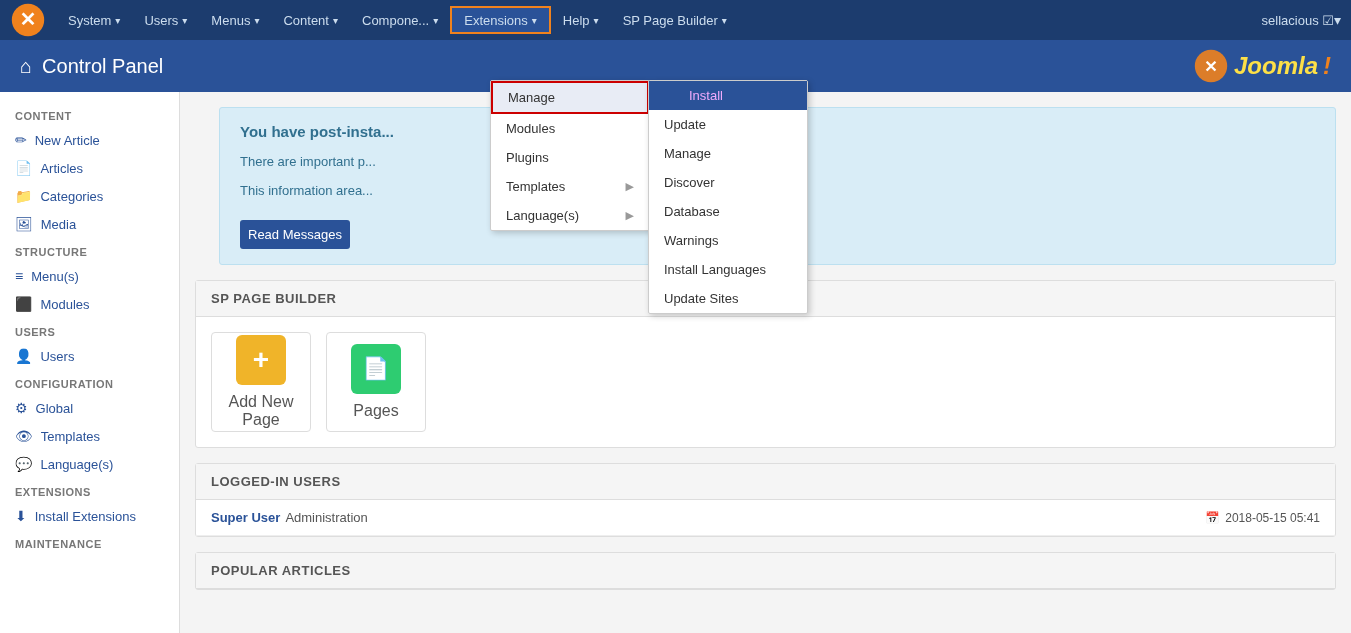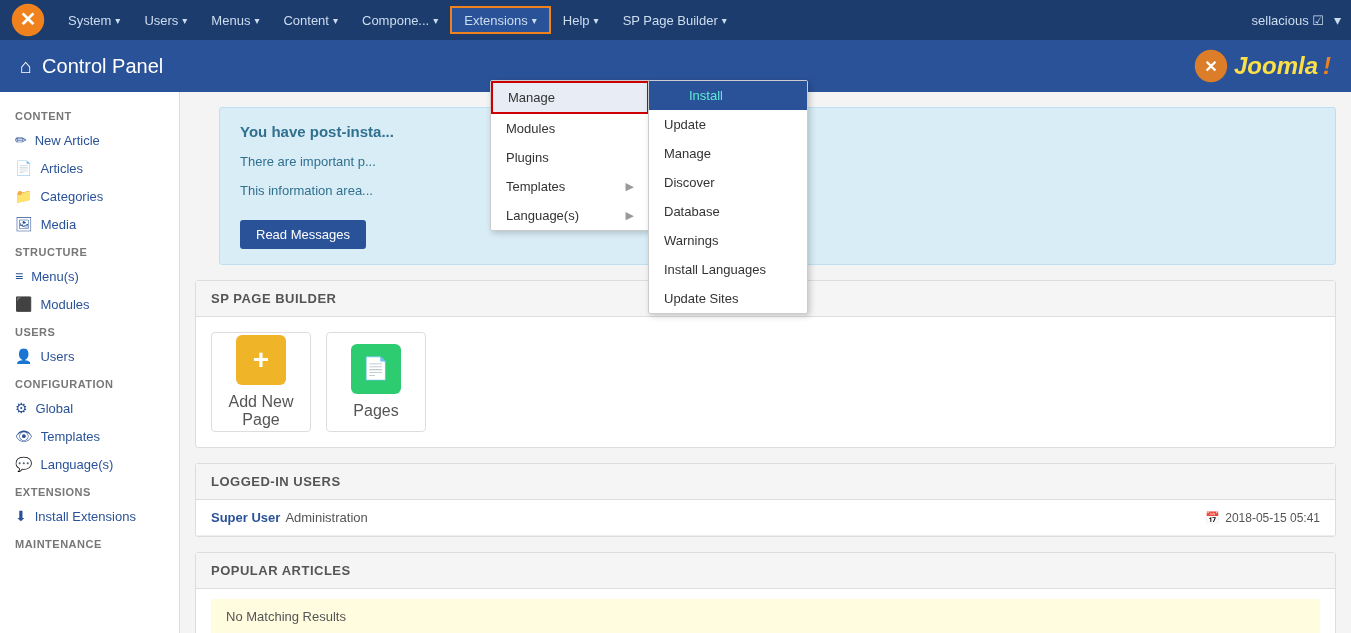--- a/index.html
+++ b/index.html
@@ -33,21 +33,20 @@
       align-items: center;
       cursor: pointer;
       font-size: 13px;
       position: relative;
       white-space: nowrap;
     }
     .nav-item .caret { margin-left: 4px; font-size: 10px; }
     .nav-right {
       display: flex;
       align-items: center;
-      gap: 10px;
     }
     .nav-right .username { color: #cde; font-size: 13px; }
     .nav-right .user-icon { color: #cde; font-size: 14px; cursor: pointer; }
 
     
     .header-bar {
       background: #2a5298;
       display: flex;
       align-items: center;
       height: 52px;
@@ -125,21 +124,21 @@
       margin-left: 24px;
     }
     .notification-banner .title { font-weight: bold; font-size: 15px; color: #31708f; }
     .notification-banner .subtitle { color: #31708f; font-size: 13px; }
     .notification-banner .info { color: #31708f; font-size: 13px; }
     .read-messages-btn {
       display: inline-block;
       margin-top: 8px;
       background: #2a5298;
       color: #fff;
-      padding: 7px 16px;
+      padding: 7px 8px;
       border-radius: 3px;
       cursor: pointer;
       font-size: 13px;
       border: none;
       width: fit-content;
     }
 
     
     .section-block {
       background: #fff;
@@ -251,21 +250,21 @@
     .submenu-item {
       padding: 7px 15px;
       color: #333;
       cursor: pointer;
       display: flex;
       align-items: center;
       font-size: 13px;
     }
     .submenu-item.active-item {
       background: #2a5298;
-      color: #5eead4;
+      color: #f0abfc;
       padding-left: 40px;
     }
 
     
     .badge-circle {
       display: inline-flex;
       align-items: center;
       justify-content: center;
       width: 22px;
       height: 22px;
@@ -448,21 +447,20 @@
         </div>
         <div class="timestamp">
           <span>📅</span>
           <span>2018-05-15 05:41</span>
         </div>
       </div>
     </div>
 
     <div class="section-block">
       <div class="section-header">POPULAR ARTICLES</div>
-      <div class="no-results">No Matching Results</div>
     </div>
   </main>
 </div>
 
 <div class="dropdown-overlay">
 
   <div class="extensions-dropdown">
     <div class="dropdown-item highlighted">
       <span>Manage</span>
     </div>

